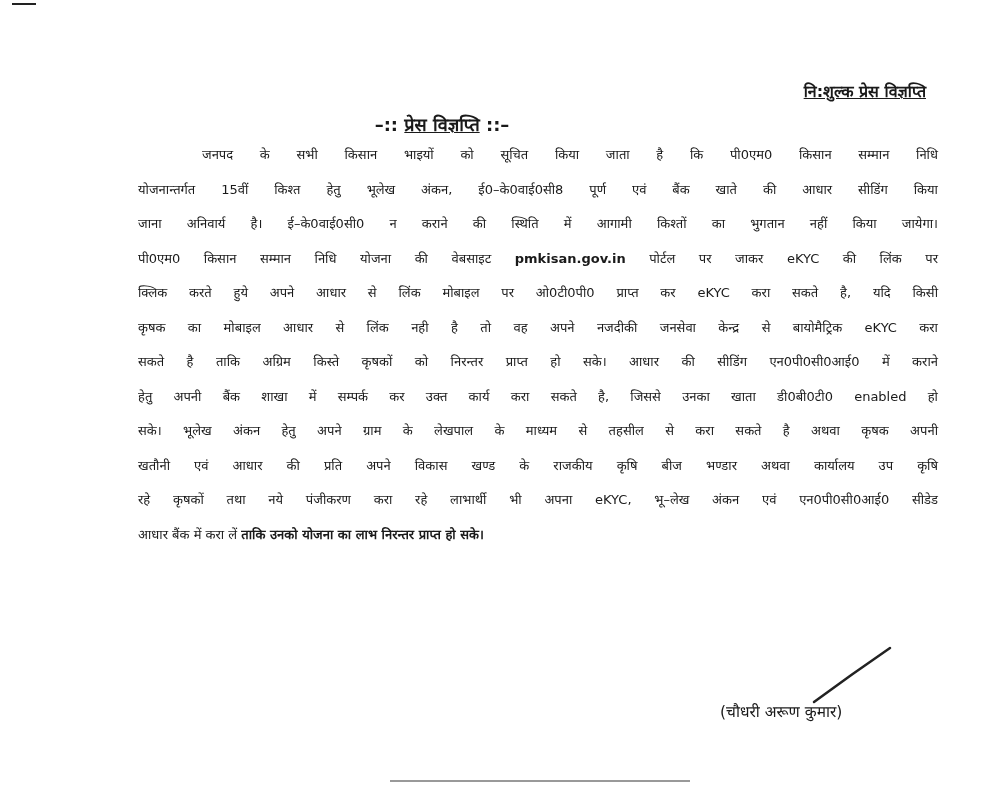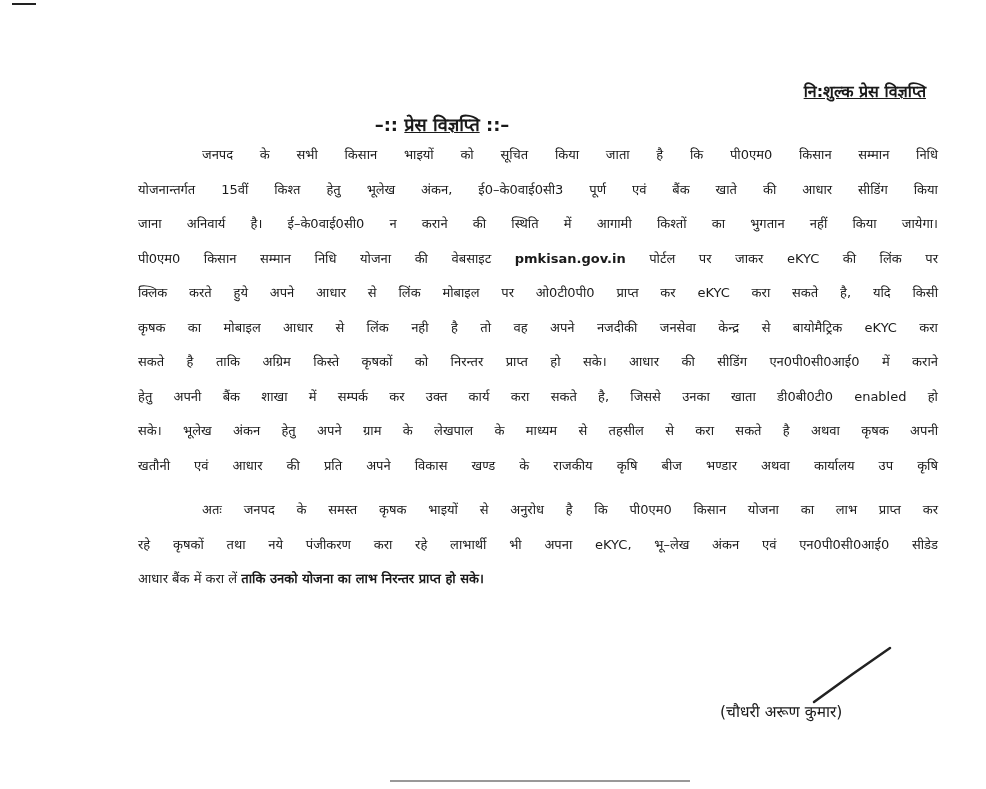--- a/index.html
+++ b/index.html
@@ -50,30 +50,29 @@
 <div class="top-mark"></div>
 
 <div class="free-heading">नि:शुल्क प्रेस विज्ञप्ति</div>
 
 <div class="title">
   <span>–:: </span><span class="u">प्रेस विज्ञप्ति</span><span> ::–</span>
 </div>
 
 <div class="body">
   <span class="line indent">जनपद के सभी किसान भाइयों को सूचित किया जाता है कि पी0एम0 किसान सम्मान निधि</span>
-  <span class="line">योजनान्तर्गत 15वीं किश्त हेतु भूलेख अंकन, ई0–के0वाई0सी3 पूर्ण एवं बैंक खाते की आधार सीडिंग किया</span>
+  <span class="line">योजनान्तर्गत 15वीं किश्त हेतु भूलेख अंकन, ई0–के0वाई0सी8 पूर्ण एवं बैंक खाते की आधार सीडिंग किया</span>
   <span class="line">जाना अनिवार्य है। ई–के0वाई0सी0 न कराने की स्थिति में आगामी किश्तों का भुगतान नहीं किया जायेगा।</span>
   <span class="line"><span>पी0एम0 किसान सम्मान निधि योजना की वेबसाइट </span><span class="bold">pmkisan.gov.in</span><span> पोर्टल पर जाकर eKYC की लिंक पर</span></span>
   <span class="line">क्लिक करते हुये अपने आधार से लिंक मोबाइल पर ओ0टी0पी0 प्राप्त कर eKYC करा सकते है, यदि किसी</span>
   <span class="line">कृषक का मोबाइल आधार से लिंक नही है तो वह अपने नजदीकी जनसेवा केन्द्र से बायोमैट्रिक eKYC करा</span>
   <span class="line">सकते है ताकि अग्रिम किस्ते कृषकों को निरन्तर प्राप्त हो सके। आधार की सीडिंग एन0पी0सी0आई0 में कराने</span>
   <span class="line">हेतु अपनी बैंक शाखा में सम्पर्क कर उक्त कार्य करा सकते है, जिससे उनका खाता डी0बी0टी0 enabled हो</span>
   <span class="line">सके। भूलेख अंकन हेतु अपने ग्राम के लेखपाल के माध्यम से तहसील से करा सकते है अथवा कृषक अपनी</span>
   <span class="line">खतौनी एवं आधार की प्रति अपने विकास खण्ड के राजकीय कृषि बीज भण्डार अथवा कार्यालय उप कृषि</span>
-  <span class="line indent" style="margin-top:10px">अतः जनपद के समस्त कृषक भाइयों से अनुरोध है कि पी0एम0 किसान योजना का लाभ प्राप्त कर</span>
   <span class="line">रहे कृषकों तथा नये पंजीकरण करा रहे लाभार्थी भी अपना eKYC, भू–लेख अंकन एवं एन0पी0सी0आई0 सीडेड</span>
   <span class="line last"><span>आधार बैंक में करा लें </span><span class="bold">ताकि उनको योजना का लाभ निरन्तर प्राप्त हो सके।</span></span>
 </div>
 
 <svg class="signature-stroke" viewBox="0 0 90 60">
   <path d="M2 58 Q 40 30 78 4" stroke="#222" stroke-width="2.5" fill="none" stroke-linecap="round"></path>
 </svg>
 
 <div class="sig">
   <div>(चौधरी अरूण कुमार)</div>

